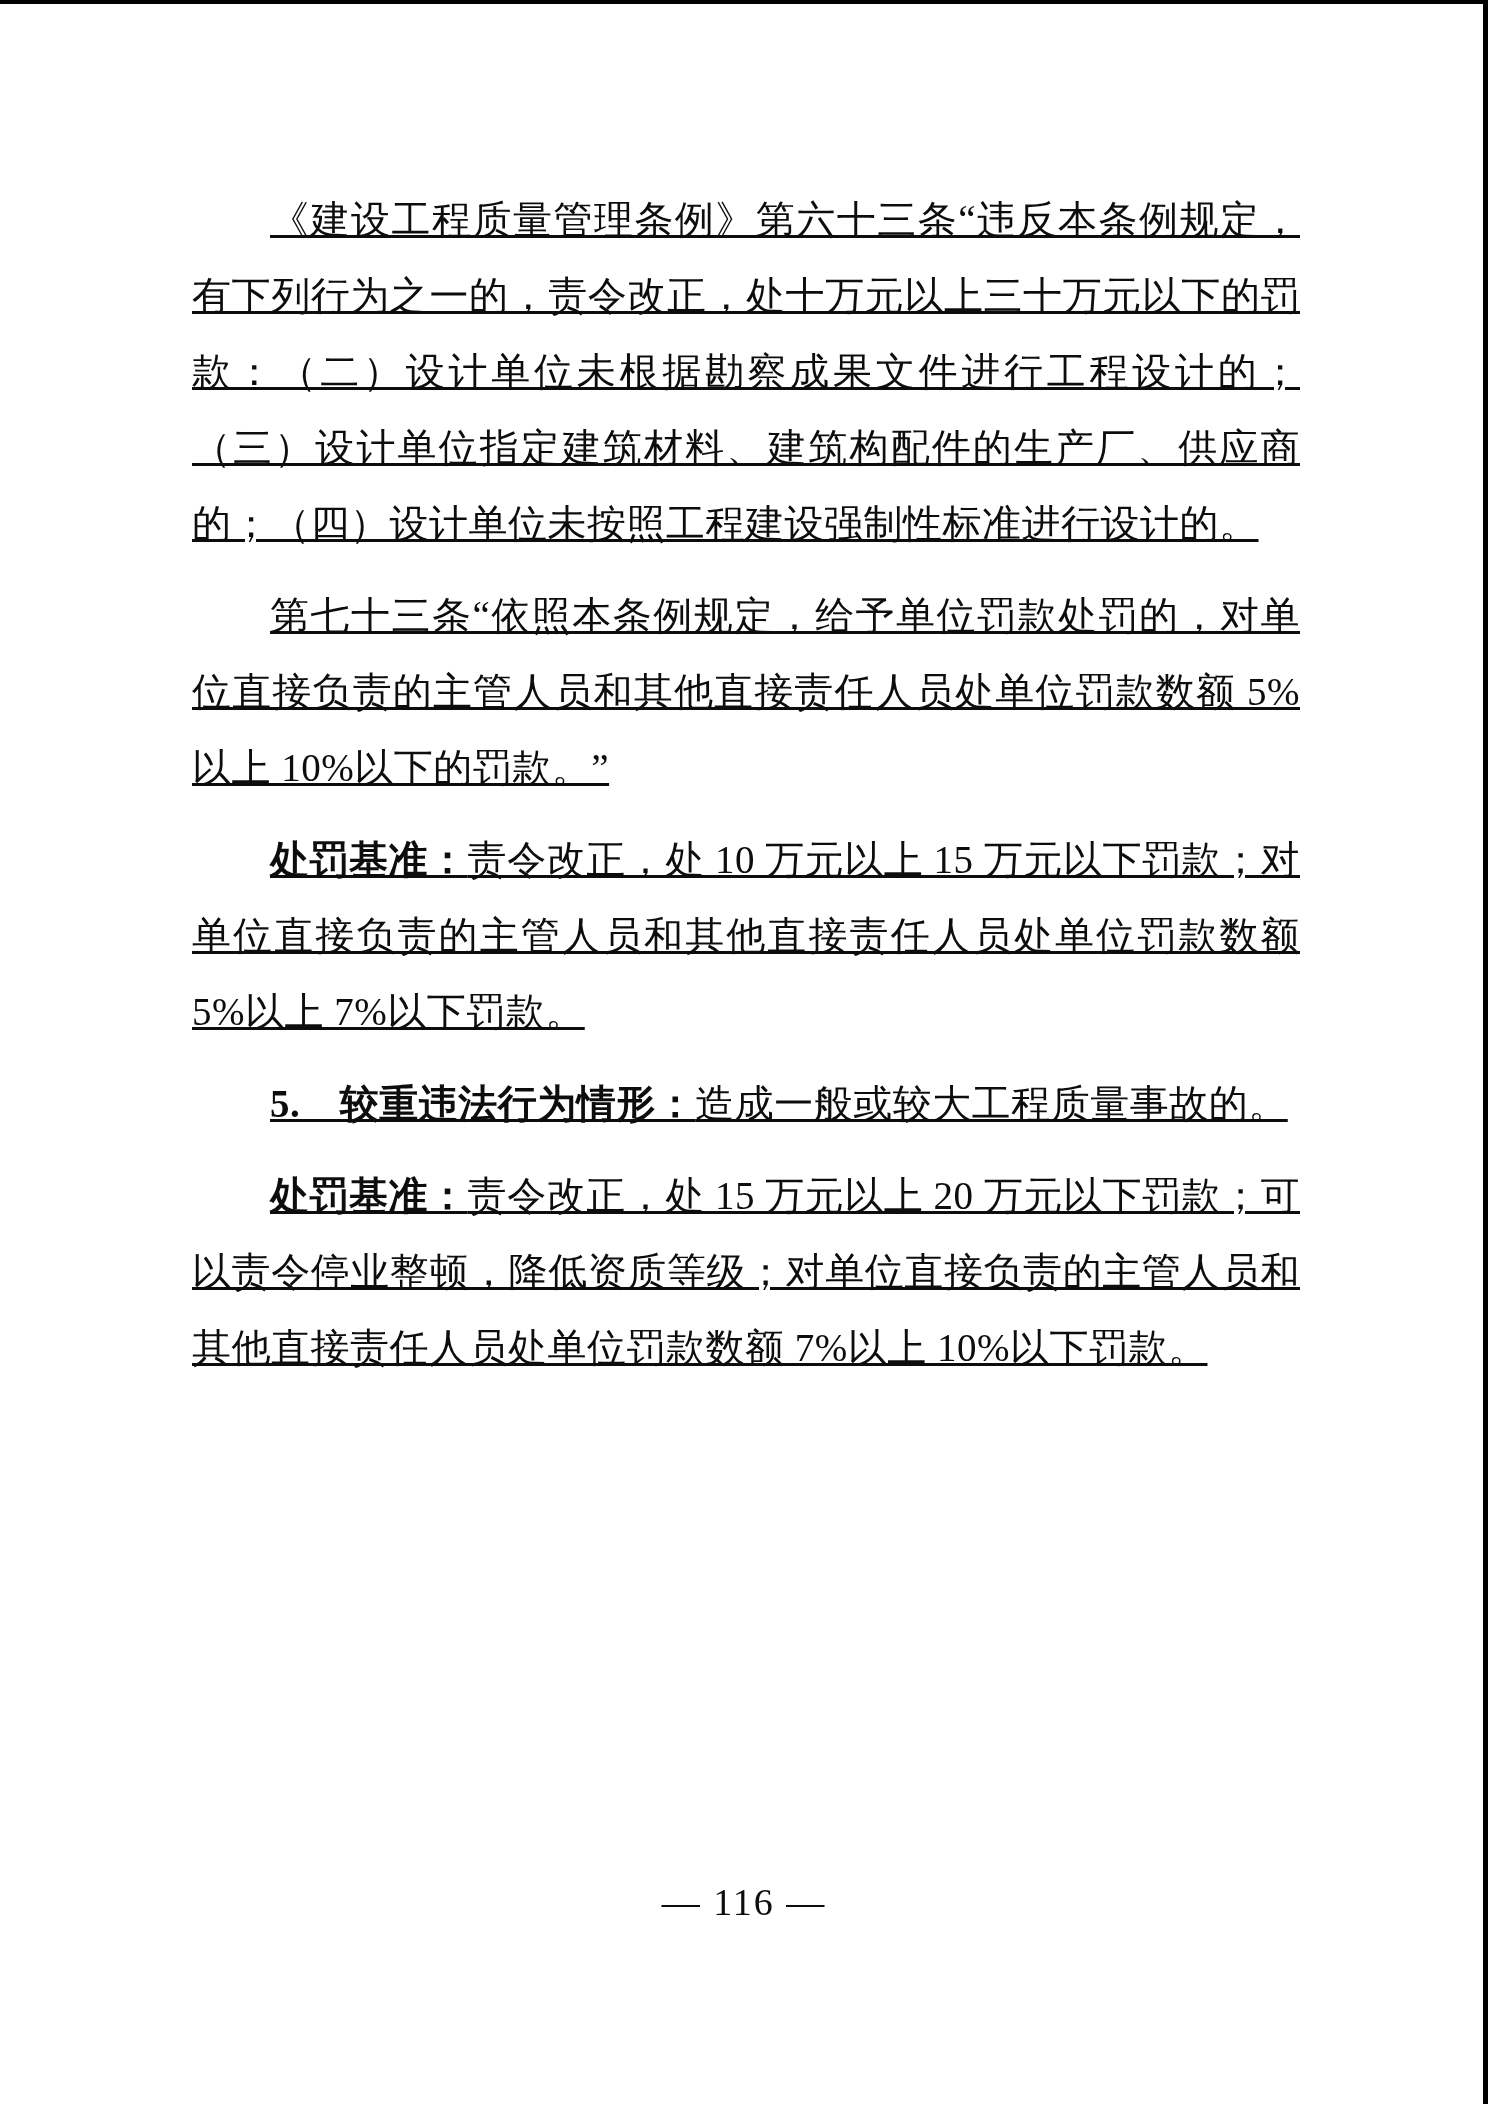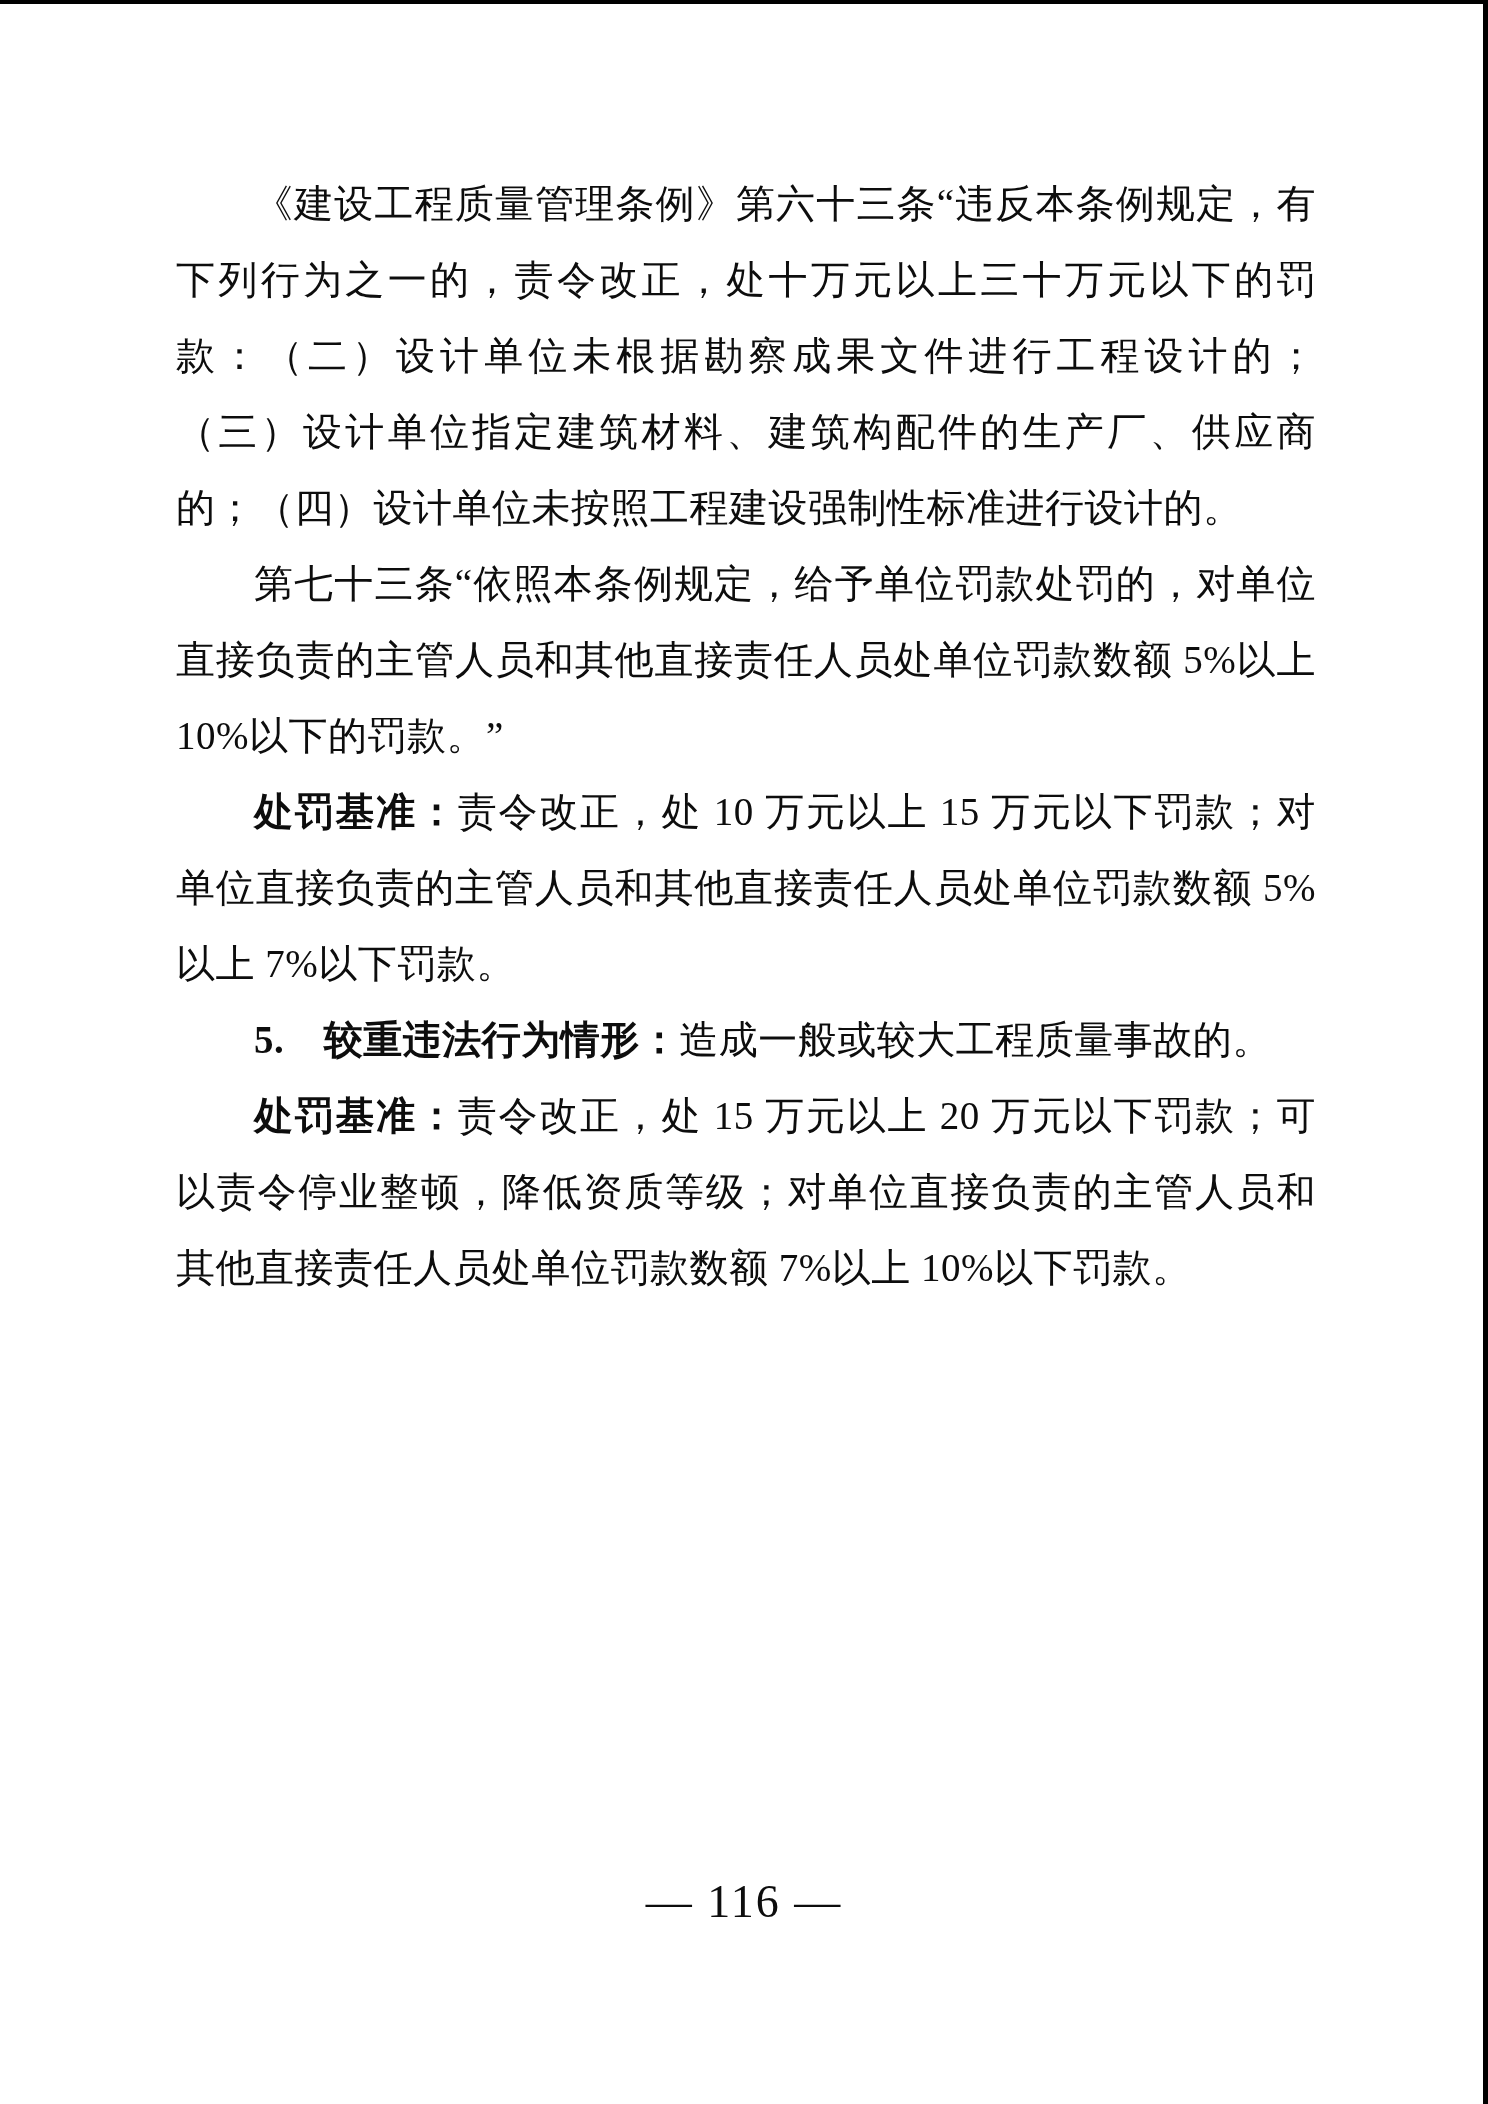--- a/index.html
+++ b/index.html
@@ -32,33 +32,34 @@
     position: absolute;
     left: 176px;
     top: 166px;
     width: 1140px;
     font-size: 39px;
     line-height: 76px;
     text-align: justify;
     letter-spacing: 0.5px;
   }
   .para {
-    margin: 0;
+    margin: 16px;
     text-indent: 2em;
+    text-decoration: underline;
   }
   .para .label {
     font-weight: bold;
   }
   .footer {
     position: absolute;
     left: 0;
     top: 1872px;
     width: 100%;
     text-align: center;
-    font-size: 46px;
+    font-size: 38px;
     line-height: 60px;
     letter-spacing: 2px;
   }
 </style>
 </head>
 <body>
 
 <div class="scan-edge-top"></div>
 <div class="scan-edge-right"></div>
 

